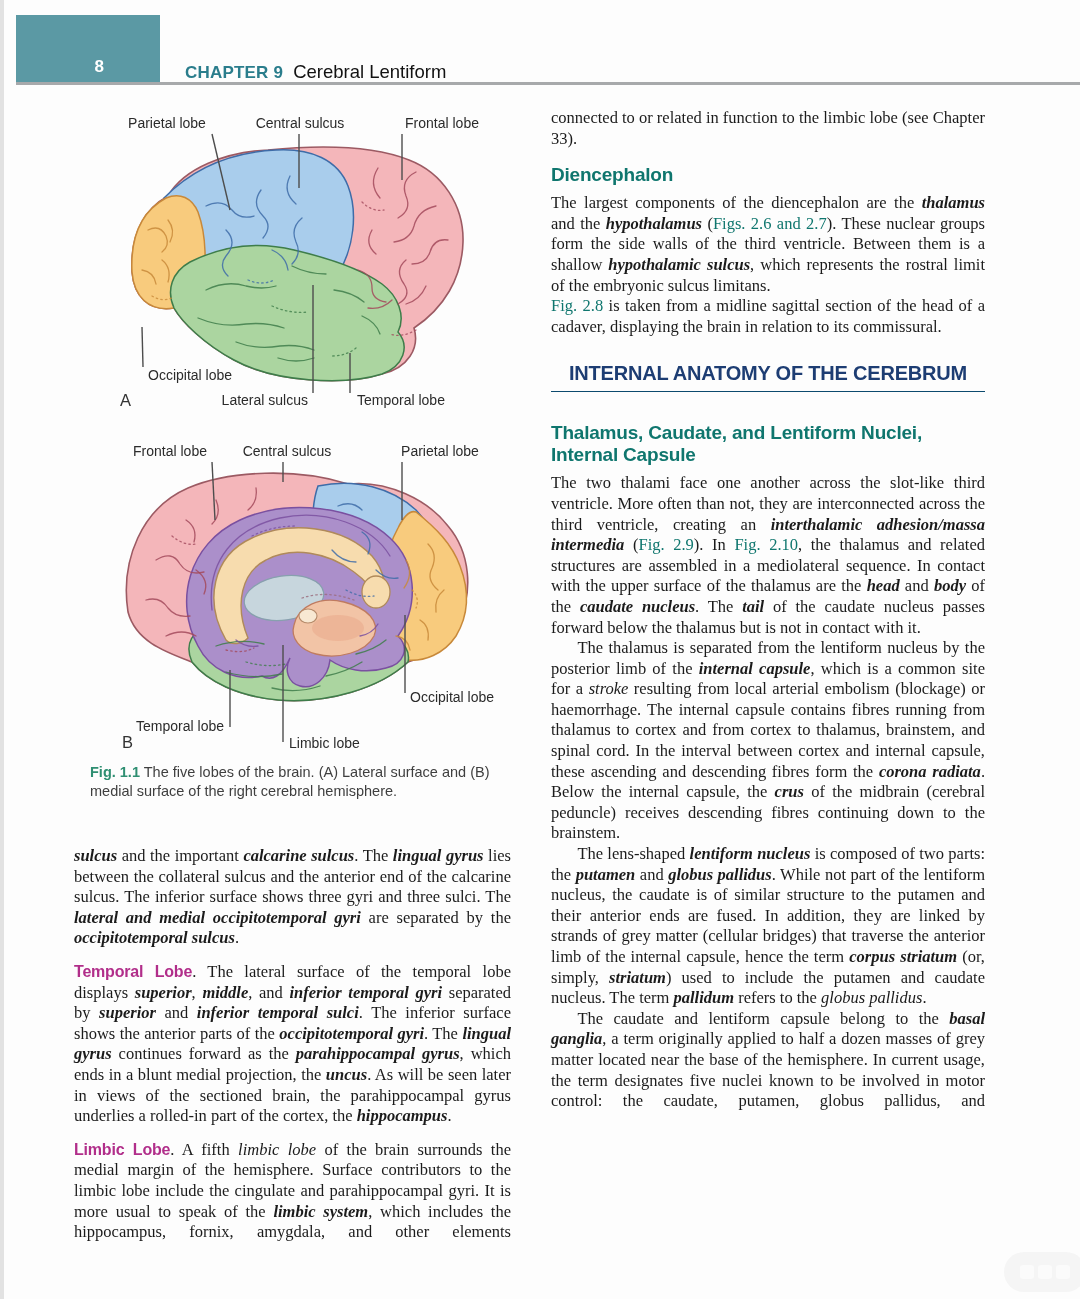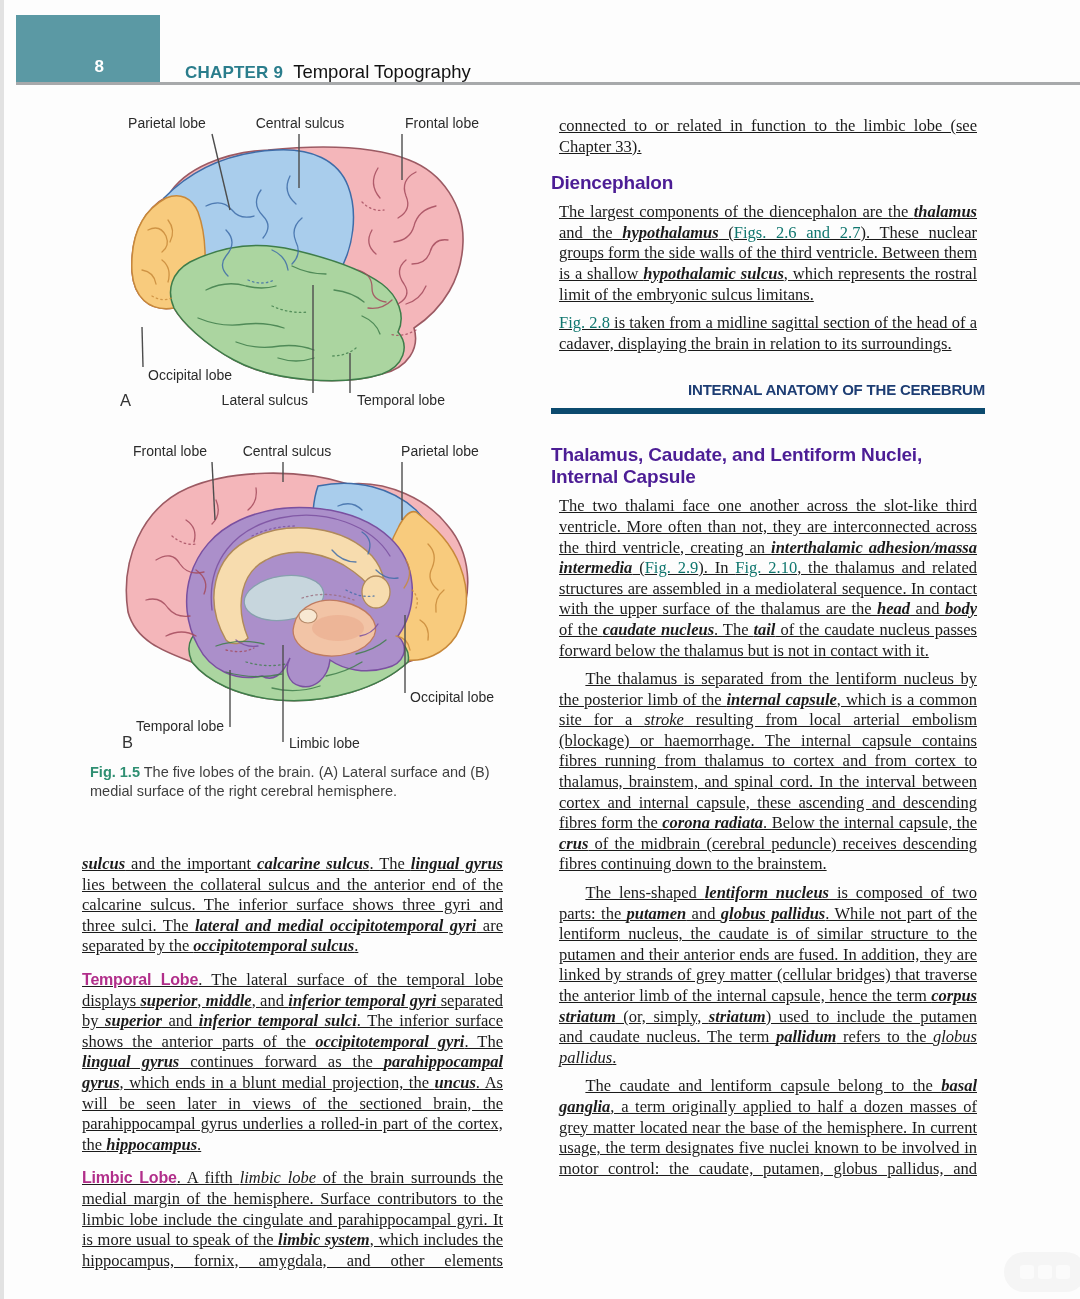--- a/index.html
+++ b/index.html
@@ -25,30 +25,30 @@
   .gyd{fill:none;stroke-width:1.3;stroke-linecap:round;stroke-dasharray:1.5 3.2;opacity:.8;}
 
   .caption{position:absolute;left:90px;top:763px;width:444px;
         font-family:"Liberation Sans",sans-serif;font-size:14.5px;line-height:19px;color:#3f3f3f;}
   .figlabel{font-weight:bold;color:#2f8f72;}
 
   
   .col{position:absolute;font-size:16.5px;line-height:20.6px;text-align:justify;}
   .col-left{left:74px;top:846px;width:437px;}
   .col-right{left:551px;top:108px;width:434px;}
-  .col p{margin:8px;text-decoration:underline;}
+  .col p{margin:0;}
   .col p.sp{margin-top:13px;}
   .col p.indent{text-indent:1.6em;}
   .col p.cont{text-align-last:justify;}
 
   .h-green{font-family:"Liberation Sans",sans-serif;font-weight:bold;font-size:19px;line-height:22px;
-        color:#4c1d95;letter-spacing:-.2px;margin:15px 0 7px 0;text-align:left;}
-  .h-navy{font-family:"Liberation Sans",sans-serif;font-weight:bold;font-size:15px;line-height:24px;
+        color:#0f766e;letter-spacing:-.2px;margin:15px 0 7px 0;text-align:left;}
+  .h-navy{font-family:"Liberation Sans",sans-serif;font-weight:bold;font-size:20px;line-height:24px;
         color:#1d3d73;letter-spacing:-.2px;margin:24px 0 12px 0;padding-bottom:6px;
-        border-bottom:6px solid #0c4a6e;text-align:right;}
+        border-bottom:1px solid #0c4a6e;text-align:center;}
   .h-green.two{margin-top:30px;}
 
   .seg-bi{font-weight:bold;font-style:italic;}
   .seg-i{font-style:italic;}
   .seg-link{color:#0f766e;}
   .seg-mh{font-family:"Liberation Sans",sans-serif;font-weight:bold;color:#b12e8a;font-size:16px;letter-spacing:-.2px;}
 
   
   .watermark{position:absolute;left:1004px;top:1252px;width:82px;height:40px;border-radius:20px;
         background:#f5f5f5;display:flex;align-items:center;justify-content:center;gap:4px;}
@@ -58,21 +58,21 @@
 <body>
 
 <div class="page">
   <div class="left-edge"></div>
 
   <div class="pagenum-box">
     <span>8</span>
   </div>
   <div class="header-rule"></div>
   <div class="chapter-line">
-    <span class="ch-label">CHAPTER 9</span><span class="ch-title">Temporal Topography</span>
+    <span class="ch-label">CHAPTER 9</span><span class="ch-title">Cerebral Lentiform</span>
   </div>
 
   <svg class="fig-svg" style="left:76px;top:110px" width="448" height="304" viewBox="0 0 448 304">
 
     <path fill="#f4b6ba" stroke="#9c5a63" stroke-width="1.6" d="M56,162 C54,122 70,98 92,86 C108,58 150,42 192,40 C243,35 295,35 333,50 C367,63 388,96 387,132
          C386,168 368,198 338,218 C344,238 332,258 306,264 C268,276 198,272 158,250 C128,234 106,212 98,198
          C72,202 58,186 56,162 Z"></path>
 
     <path fill="#a9cdec" stroke="#3e6ca8" stroke-width="1.5" d="M88,88 C120,55 160,42 200,40 C235,38 262,50 272,76 C282,102 278,138 262,164 C248,188 220,200 192,196
          C156,190 124,168 112,132 C104,108 96,96 88,88 Z"></path>
@@ -219,35 +219,35 @@
     <text x="94" y="16" text-anchor="middle">Frontal lobe</text>
     <text x="211" y="16" text-anchor="middle">Central sulcus</text>
     <text x="364" y="16" text-anchor="middle">Parietal lobe</text>
     <text x="334" y="262">Occipital lobe</text>
     <text x="148" y="291" text-anchor="end">Temporal lobe</text>
     <text x="213" y="308">Limbic lobe</text>
     <text x="46" y="308" class="panel-letter">B</text>
   </svg>
 
   <div class="caption">
-    <span class="figlabel">Fig. 1.5</span>
+    <span class="figlabel">Fig. 1.1</span>
     <span>The five lobes of the brain. (A) Lateral surface and (B) medial surface of the right cerebral hemisphere.</span>
   </div>
 
   <div class="col col-left">
     <p><span class="seg-bi">sulcus</span><span> and the important </span><span class="seg-bi">calcarine sulcus</span><span>. The </span><span class="seg-bi">lingual gyrus</span><span> lies between the collateral sulcus and the anterior end of the calcarine sulcus. The inferior surface shows three gyri and three sulci. The </span><span class="seg-bi">lateral and medial occipitotemporal gyri</span><span> are separated by the </span><span class="seg-bi">occipitotemporal sulcus</span><span>.</span></p>
     <p class="sp"><span class="seg-mh">Temporal Lobe</span><span>. The lateral surface of the temporal lobe displays </span><span class="seg-bi">superior</span><span>, </span><span class="seg-bi">middle</span><span>, and </span><span class="seg-bi">inferior temporal gyri</span><span> separated by </span><span class="seg-bi">superior</span><span> and </span><span class="seg-bi">inferior temporal sulci</span><span>. The inferior surface shows the anterior parts of the </span><span class="seg-bi">occipitotemporal gyri</span><span>. The </span><span class="seg-bi">lingual gyrus</span><span> continues forward as the </span><span class="seg-bi">parahippocampal gyrus</span><span>, which ends in a blunt medial projection, the </span><span class="seg-bi">uncus</span><span>. As will be seen later in views of the sectioned brain, the parahippocampal gyrus underlies a rolled-in part of the cortex, the </span><span class="seg-bi">hippocampus</span><span>.</span></p>
     <p class="sp cont"><span class="seg-mh">Limbic Lobe</span><span>. A fifth </span><span class="seg-i">limbic lobe</span><span> of the brain surrounds the medial margin of the hemisphere. Surface contributors to the limbic lobe include the cingulate and parahippocampal gyri. It is more usual to speak of the </span><span class="seg-bi">limbic system</span><span>, which includes the hippocampus, fornix, amygdala, and other elements</span></p>
   </div>
 
   <div class="col col-right">
     <p><span>connected to or related in function to the limbic lobe (see Chapter 33).</span></p>
     <h3 class="h-green">Diencephalon</h3>
     <p><span>The largest components of the diencephalon are the </span><span class="seg-bi">thalamus</span><span> and the </span><span class="seg-bi">hypothalamus</span><span> (</span><span class="seg-link">Figs. 2.6 and 2.7</span><span>). These nuclear groups form the side walls of the third ventricle. Between them is a shallow </span><span class="seg-bi">hypothalamic sulcus</span><span>, which represents the rostral limit of the embryonic sulcus limitans.</span></p>
-    <p><span class="seg-link">Fig. 2.8</span><span> is taken from a midline sagittal section of the head of a cadaver, displaying the brain in relation to its surroundings.</span></p>
+    <p><span class="seg-link">Fig. 2.8</span><span> is taken from a midline sagittal section of the head of a cadaver, displaying the brain in relation to its commissural.</span></p>
     <h2 class="h-navy">INTERNAL ANATOMY OF THE CEREBRUM</h2>
     <h3 class="h-green two">Thalamus, Caudate, and Lentiform Nuclei, Internal Capsule</h3>
     <p><span>The two thalami face one another across the slot-like third ventricle. More often than not, they are interconnected across the third ventricle, creating an </span><span class="seg-bi">interthalamic adhesion/massa intermedia</span><span> (</span><span class="seg-link">Fig. 2.9</span><span>). In </span><span class="seg-link">Fig. 2.10</span><span>, the thalamus and related structures are assembled in a mediolateral sequence. In contact with the upper surface of the thalamus are the </span><span class="seg-bi">head</span><span> and </span><span class="seg-bi">body</span><span> of the </span><span class="seg-bi">caudate nucleus</span><span>. The </span><span class="seg-bi">tail</span><span> of the caudate nucleus passes forward below the thalamus but is not in contact with it.</span></p>
     <p class="indent"><span>The thalamus is separated from the lentiform nucleus by the posterior limb of the </span><span class="seg-bi">internal capsule</span><span>, which is a common site for a </span><span class="seg-i">stroke</span><span> resulting from local arterial embolism (blockage) or haemorrhage. The internal capsule contains fibres running from thalamus to cortex and from cortex to thalamus, brainstem, and spinal cord. In the interval between cortex and internal capsule, these ascending and descending fibres form the </span><span class="seg-bi">corona radiata</span><span>. Below the internal capsule, the </span><span class="seg-bi">crus</span><span> of the midbrain (cerebral peduncle) receives descending fibres continuing down to the brainstem.</span></p>
     <p class="indent"><span>The lens-shaped </span><span class="seg-bi">lentiform nucleus</span><span> is composed of two parts: the </span><span class="seg-bi">putamen</span><span> and </span><span class="seg-bi">globus pallidus</span><span>. While not part of the lentiform nucleus, the caudate is of similar structure to the putamen and their anterior ends are fused. In addition, they are linked by strands of grey matter (cellular bridges) that traverse the anterior limb of the internal capsule, hence the term </span><span class="seg-bi">corpus striatum</span><span> (or, simply, </span><span class="seg-bi">striatum</span><span>) used to include the putamen and caudate nucleus. The term </span><span class="seg-bi">pallidum</span><span> refers to the </span><span class="seg-i">globus pallidus</span><span>.</span></p>
     <p class="indent cont"><span>The caudate and lentiform capsule belong to the </span><span class="seg-bi">basal ganglia</span><span>, a term originally applied to half a dozen masses of grey matter located near the base of the hemisphere. In current usage, the term designates five nuclei known to be involved in motor control: the caudate, putamen, globus pallidus, and</span></p>
   </div>
 
   <div class="watermark">
     <i></i>

